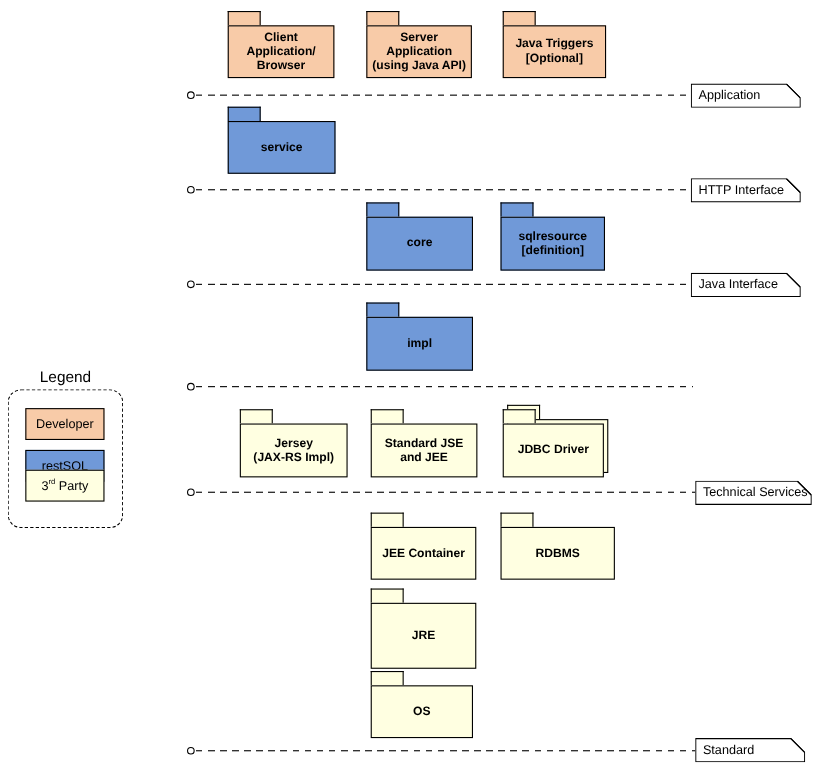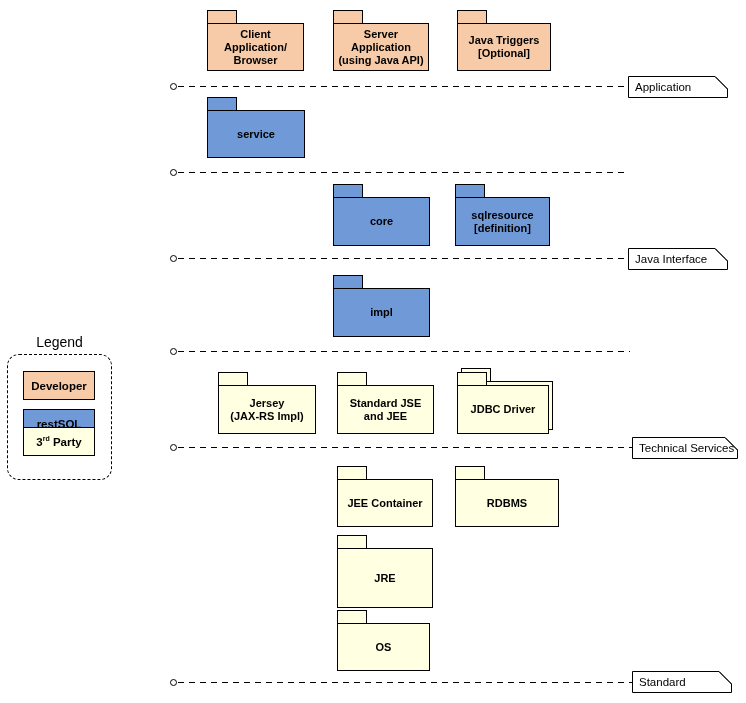--- a/index.html
+++ b/index.html
@@ -42,21 +42,21 @@
   .legend-title{
     position:absolute;left:7px;top:334px;width:105px;text-align:center;font-size:14px;
   }
   .legend-box{
     position:absolute;left:7px;top:354px;width:105px;height:126px;
     border:1px dashed #000;border-radius:12px;box-sizing:border-box;
   }
   .swatch{
     position:absolute;left:23px;width:72px;height:29px;border:1px solid #000;
     box-sizing:border-box;display:flex;align-items:center;justify-content:center;
-    font-weight:bold;font-size:11.5px;
+    font-weight:normal;font-size:11.5px;
   }
   .swatch sup{font-size:7px;line-height:0;}
 </style>
 </head>
 <body>
 
 <div id="canvas">
 
   <div class="pkg developer" style="left:207px;top:10px;width:97px">
     <div class="pkg-tab"></div>
@@ -94,20 +94,27 @@
 
   <div class="pkg restsql" style="left:207px;top:97px;width:98px">
     <div class="pkg-tab"></div>
     <div class="pkg-body" style="width:98px;height:48px">
       <span class="pkg-label">service</span>
     </div>
   </div>
 
   <div class="endpoint" style="left:170px;top:169px"></div>
   <div class="dash-line" style="left:178px;top:172px;width:450px"></div>
+  <div class="note" style="left:628px;top:162px;width:100px">
+    <svg width="100" height="22">
+      <polygon points="0.5,0.5 87,0.5 99.5,13 99.5,21.5 0.5,21.5" fill="#ffffff" stroke="#000"></polygon>
+      <polyline points="87,0.5 97,10.5 99.5,13" fill="none" stroke="#000"></polyline>
+    </svg>
+    <span class="note-label">HTTP Interface</span>
+  </div>
 
   <div class="pkg restsql" style="left:333px;top:184px;width:97px">
     <div class="pkg-tab"></div>
     <div class="pkg-body" style="width:97px;height:49px">
       <span class="pkg-label">core</span>
     </div>
   </div>
   <div class="pkg restsql" style="left:455px;top:184px;width:95px">
     <div class="pkg-tab"></div>
     <div class="pkg-body" style="width:95px;height:49px">

